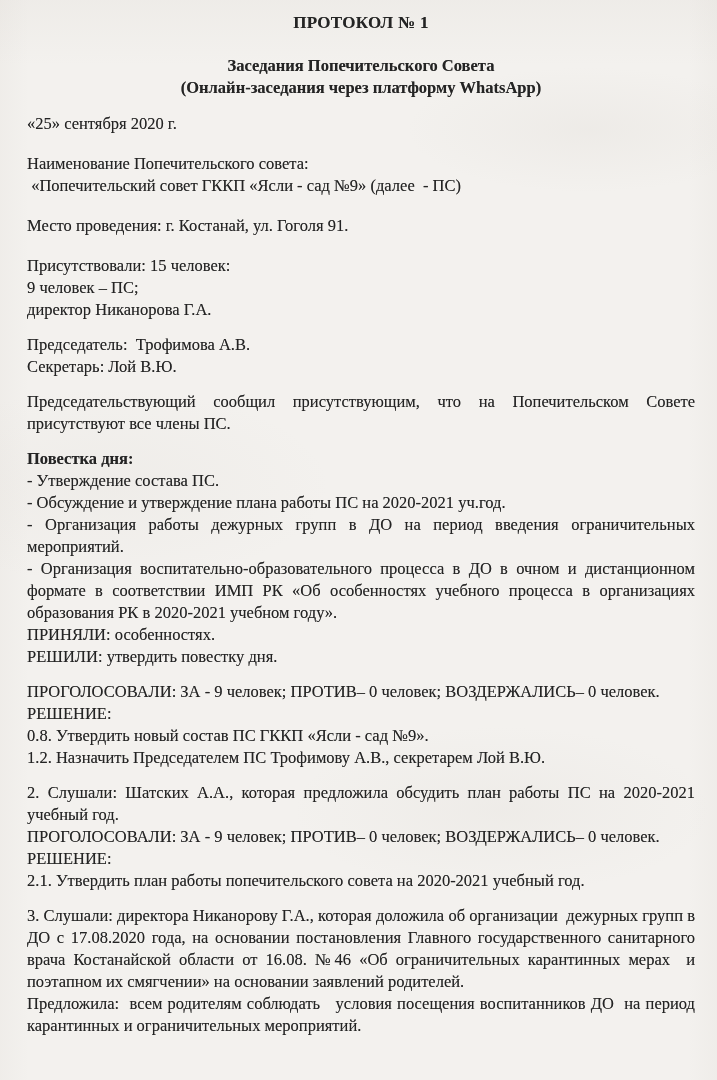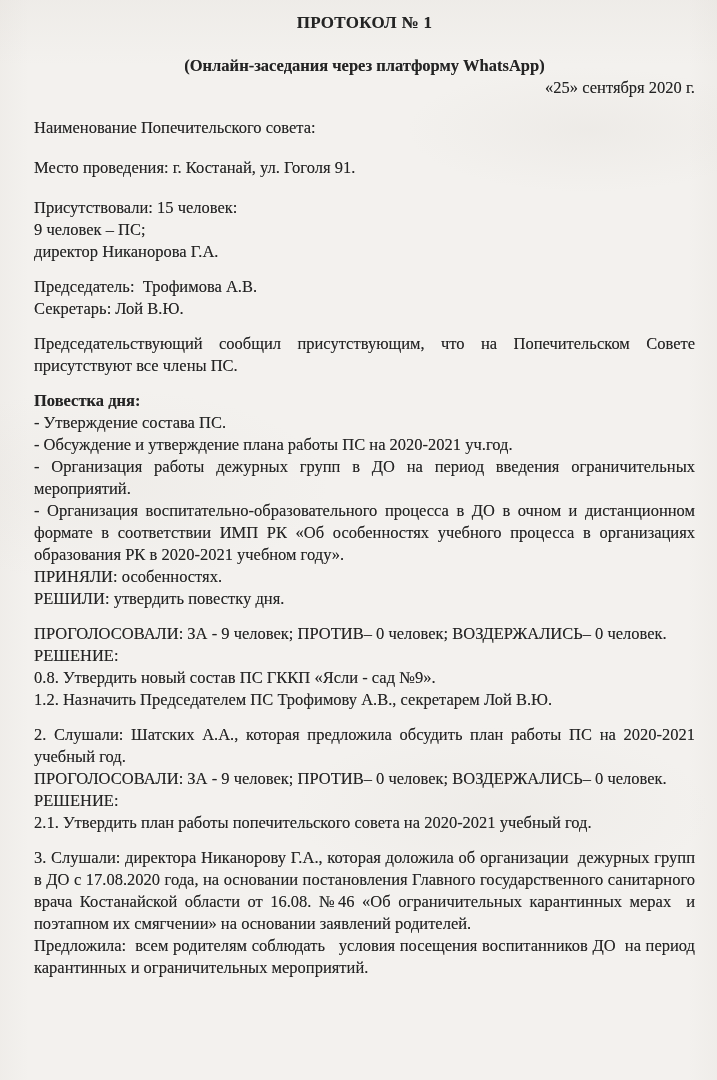--- a/index.html
+++ b/index.html
@@ -2,21 +2,21 @@
 <html lang="ru"><head>
 <meta charset="utf-8">
 <style>
   * { margin:0; padding:0; box-sizing:border-box; }
   html, body { width:717px; }
   body { background:#e9e7e3; }
 
   .page {
     position:relative;
     width:717px; height:1080px;
-    padding:12px 22px 8px 34px;
+    padding:12px 22px 8px 27px;
     overflow:hidden;
     font-family:"Liberation Serif","DejaVu Serif",serif;
     font-size:16.5px;
     line-height:22px;
     color:#242424;
     text-shadow:0 0 0.6px rgba(40,40,40,0.45);
     background-color:#f3f1ee;
     background-image:
       radial-gradient(ellipse 260px 90px at 82% 12%, rgba(190,182,172,0.10), transparent 70%),
       radial-gradient(ellipse 320px 140px at 15% 45%, rgba(190,182,172,0.08), transparent 70%),
@@ -30,40 +30,42 @@
   .bold { font-weight:bold; }
 
   .title {
     text-align:center;
     font-weight:bold;
     font-size:17px;
     letter-spacing:0.3px;
     white-space:pre-wrap;
   }
   .subtitle { margin-top:21px; text-align:center; font-weight:bold; }
-  .date-line { text-align:right; white-space:pre-wrap; }
+  .date-line { margin-top:14px; white-space:pre-wrap; }
 
   .block { margin-top:18px; }
   .block--tight { margin-top:13px; }
 </style>
 </head>
 <body>
 
 <div class="page">
 
   <div class="title">ПРОТОКОЛ № 1</div>
 
   <div class="subtitle">
+    <div class="line">Заседания Попечительского Совета</div>
     <div class="line">(Онлайн-заседания через платформу WhatsApp)</div>
   </div>
 
   <div class="date-line">«25» сентября 2020 г.</div>
 
   <div class="block">
     <div class="line">Наименование Попечительского совета:</div>
+    <div class="line"> «Попечительский совет ГККП «Ясли - сад №9» (далее  - ПС)</div>
   </div>
 
   <div class="block line">Место проведения: г. Костанай, ул. Гоголя 91.</div>
 
   <div class="block">
     <div class="line">Присутствовали: 15 человек:</div>
     <div class="line">9 человек – ПС;</div>
     <div class="line">директор Никанорова Г.А.</div>
   </div>
 

